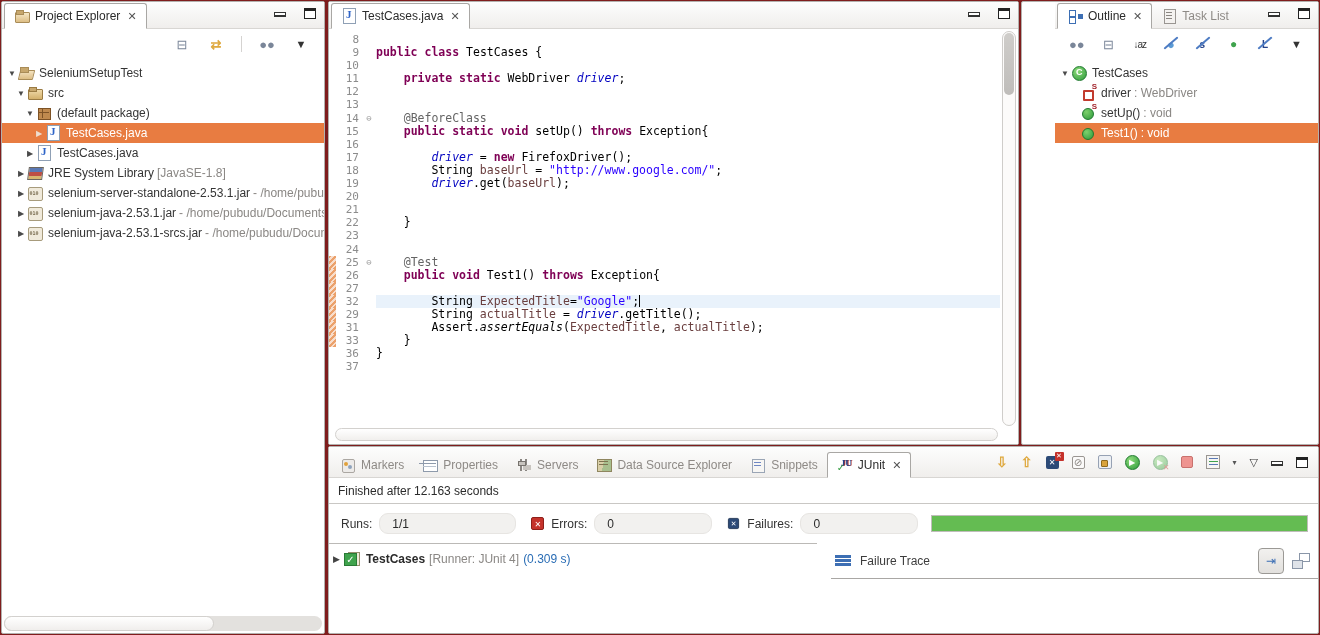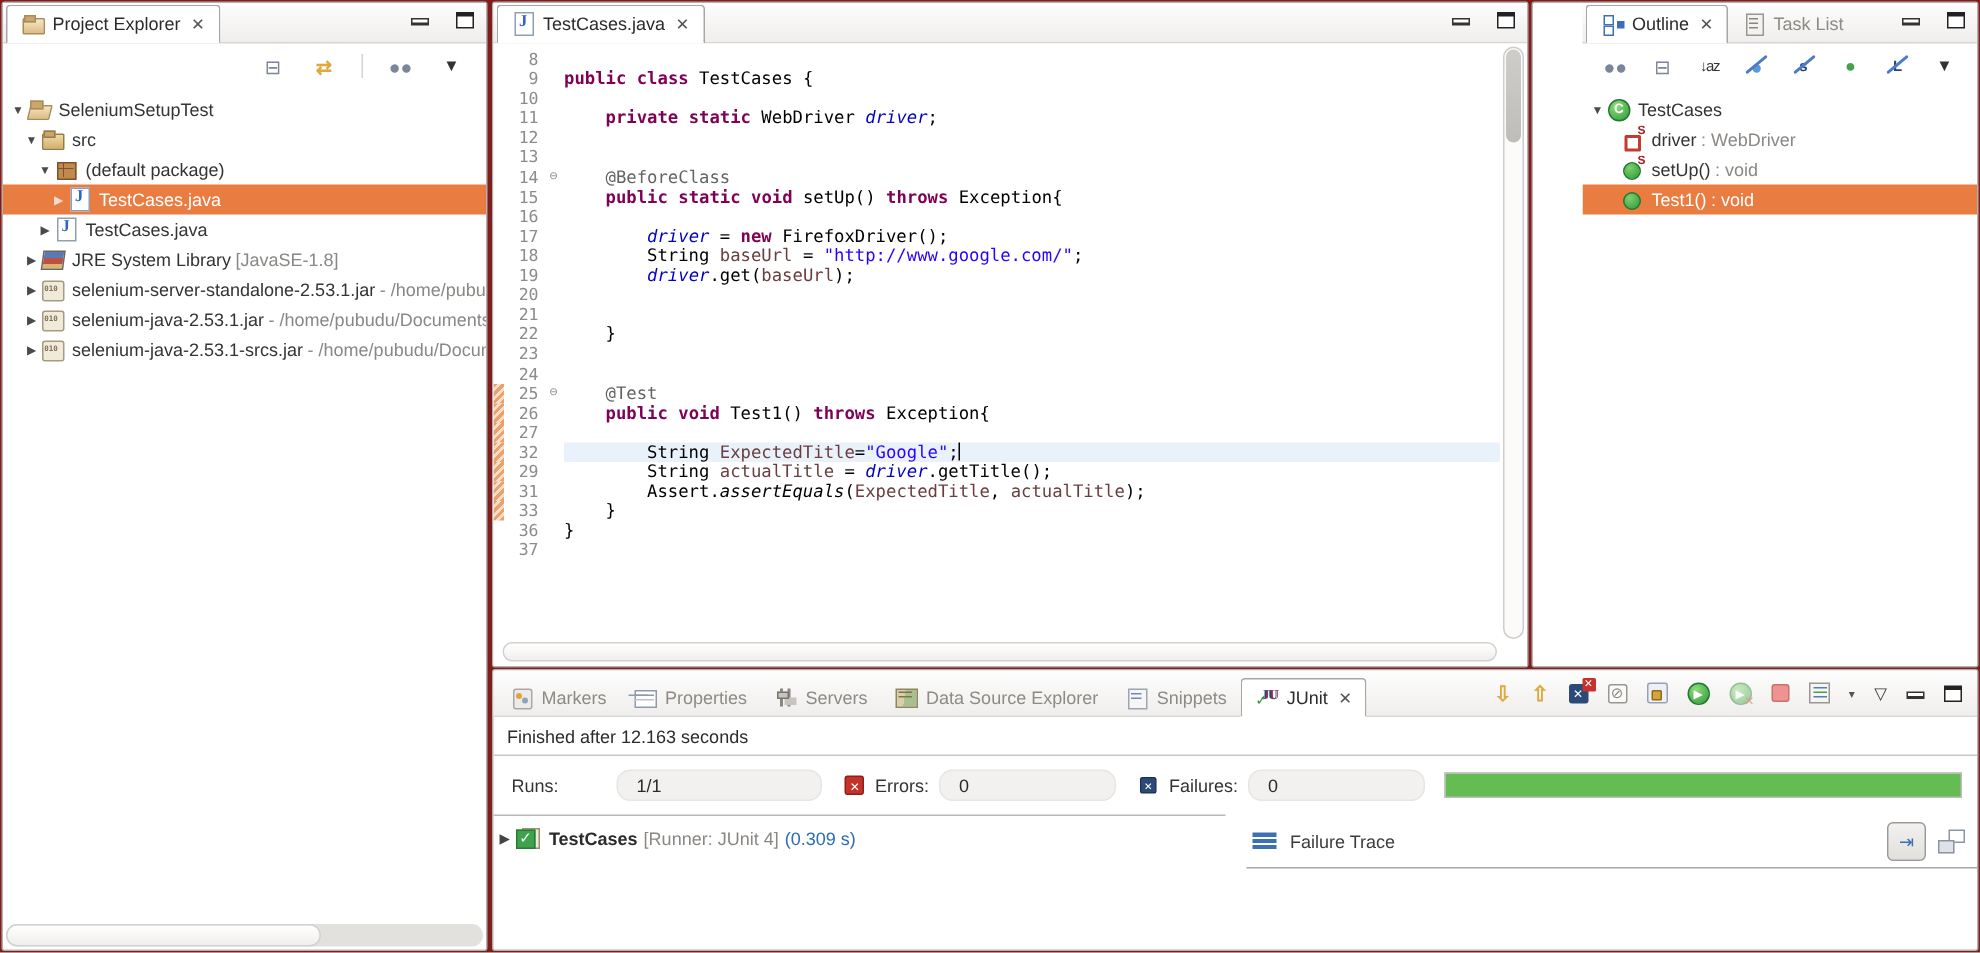--- a/index.html
+++ b/index.html
@@ -507,21 +507,21 @@
           <span class="hist"></span>
           <span class="caret-s">▾</span>
           <span class="tri">▽</span>
           <span class="btn-min"></span>
           <span class="btn-max"></span>
         </div>
     </div>
     <div class="bt-status">Finished after 12.163 seconds</div>
     <div class="bt-counters">
       <span>Runs:</span>
-      <span class="cfield" style="width:137px;margin-left:32px;">1/1</span>
+      <span class="cfield" style="width:137px;">1/1</span>
       <span class="cicon err" style="margin-left:8px;">✕</span>
       <span>Errors:</span>
       <span class="cfield" style="width:118px;">0</span>
       <span class="cicon fail" style="margin-left:8px;">✕</span>
       <span>Failures:</span>
       <span class="cfield" style="width:118px;">0</span>
       <span class="pbar"></span>
     </div>
     <div class="bt-results">
       <div class="res-left">

